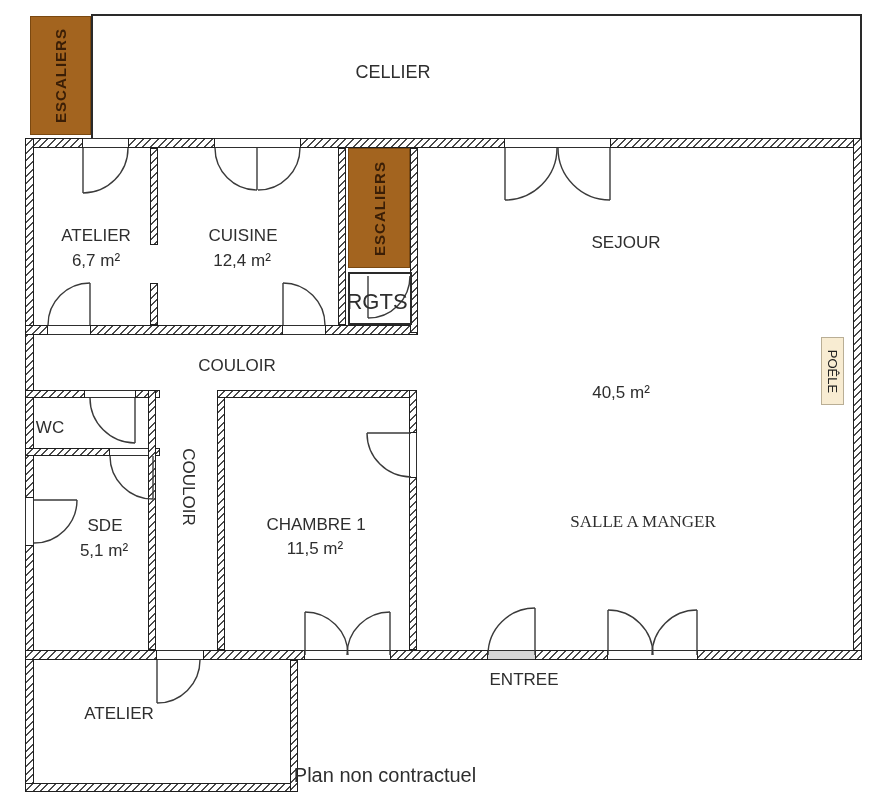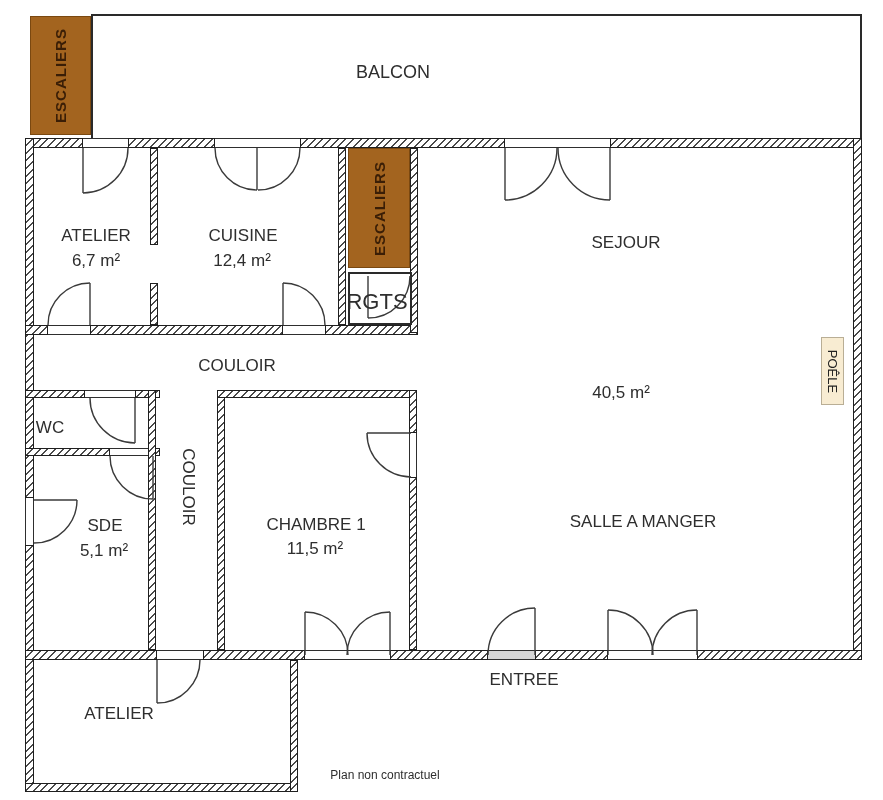--- a/index.html
+++ b/index.html
@@ -22,21 +22,21 @@
   .stairs .vlabel{transform:rotate(-90deg);white-space:nowrap;font-size:15px;letter-spacing:1px;
     color:var(--stairs-text,#3a1e06);font-weight:600;}
   .poele{position:absolute;box-sizing:border-box;background:var(--poele-bg,#f8ecd2);
     border:1px solid var(--poele-border,#b9ae95);display:flex;align-items:center;justify-content:center;}
   .poele span{transform:rotate(90deg);white-space:nowrap;font-size:13px;color:#222;}
   .lbl{position:absolute;transform:translate(-50%,-50%);white-space:nowrap;
     font-size:17px;color:#2e2e2e;z-index:6;}
   .lbl.rot90{transform:translate(-50%,-50%) rotate(90deg);}
   .big{font-size:19px;}
   .mid{font-size:18px;}
-  .small{font-size:12px;}
+  .small{font-size:20px;}
   .rgts-lbl{font-size:22px;}
   #doors{position:absolute;left:0;top:0;z-index:5;}
   #doors path{stroke:#3a3a3a;stroke-width:1.4;fill:none;}
   .watermark{position:absolute;left:18px;top:26px;font-size:19px;letter-spacing:.5px;
     color:var(--watermark-gray,#cccccc);opacity:.9;z-index:9;}
 </style>
 </head>
 <body>
 
 <div id="plan">
@@ -141,29 +141,29 @@
     <path d="M535 655 L535 608"></path>
     <path d="M535 608 A47 47 0 0 0 488 655"></path>
     <path d="M608 655 L608 610"></path>
     <path d="M608 610 A45 45 0 0 1 653 655"></path>
     <path d="M697 655 L697 610"></path>
     <path d="M697 610 A45 45 0 0 0 652 655"></path>
     <path d="M157 660 L157 703"></path>
     <path d="M157 703 A43 43 0 0 0 200 660"></path>
   </svg>
 
-  <div class="lbl mid" style="left:393px;top:72px;">BALCON</div>
+  <div class="lbl mid" style="left:393px;top:72px;">CELLIER</div>
   <div class="lbl" style="left:96px;top:236px;">ATELIER</div>
   <div class="lbl" style="left:96px;top:261px;">6,7 m²</div>
   <div class="lbl" style="left:243px;top:236px;">CUISINE</div>
   <div class="lbl" style="left:242px;top:261px;text-align:center;">12,4 m²</div>
   <div class="lbl rgts-lbl" style="left:377px;top:302px;">RGTS</div>
   <div class="lbl" style="left:626px;top:243px;">SEJOUR</div>
   <div class="lbl" style="left:621px;top:393px;">40,5 m²</div>
-  <div class="lbl" style="left:643px;top:522px;">SALLE A MANGER</div>
+  <div class="lbl" style="left:643px;top:522px;font-family:Liberation Serif, serif;">SALLE A MANGER</div>
   <div class="lbl" style="left:237px;top:366px;">COULOIR</div>
   <div class="lbl rot90" style="left:188px;top:487px;">COULOIR</div>
   <div class="lbl" style="left:50px;top:428px;text-align:center;">WC</div>
   <div class="lbl" style="left:105px;top:526px;">SDE</div>
   <div class="lbl" style="left:104px;top:551px;">5,1 m²</div>
   <div class="lbl" style="left:316px;top:525px;">CHAMBRE 1</div>
   <div class="lbl" style="left:315px;top:549px;">11,5 m²</div>
   <div class="lbl" style="left:510px;top:680px;padding-left:28px;">ENTREE</div>
   <div class="lbl" style="left:119px;top:714px;">ATELIER</div>
   <div class="lbl small" style="left:385px;top:775px;">Plan non contractuel</div>

